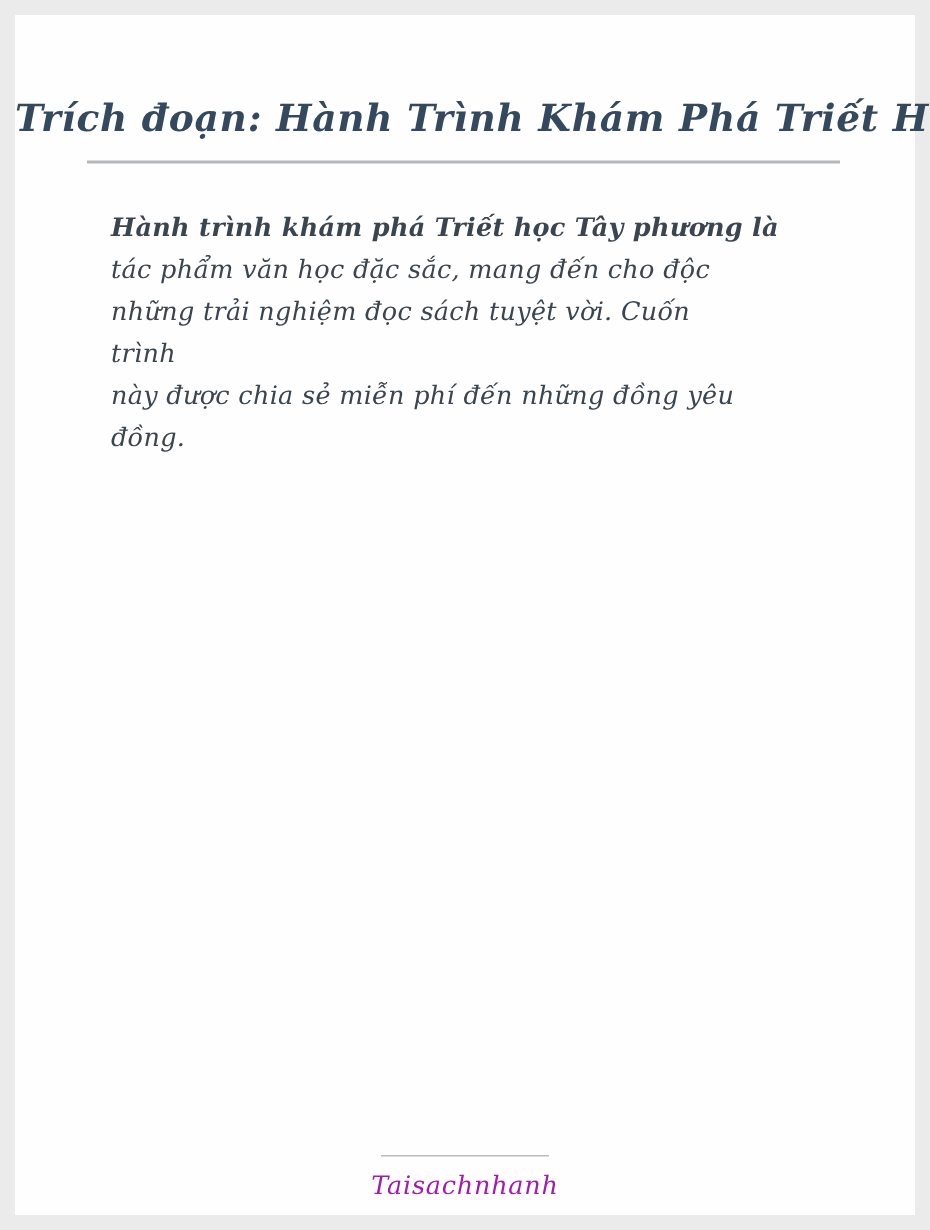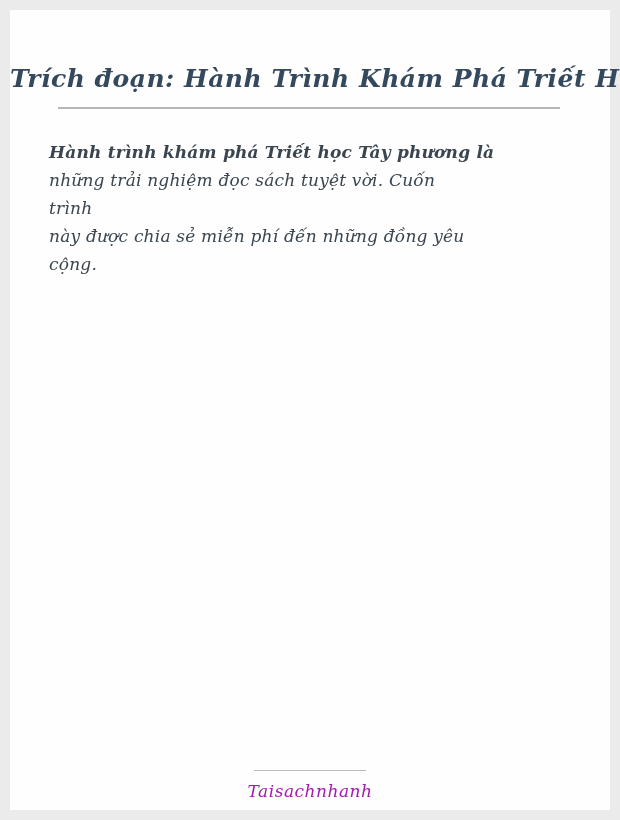--- a/index.html
+++ b/index.html
@@ -41,21 +41,21 @@
     position: absolute;
     top: 97px;
     left: 48px;
     right: 50px;
     height: 0;
     border-top: 2px solid #b4b8ba;
   }
   .body-text {
     position: absolute;
     top: 128px;
-    left: 39px;
+    left: 64px;
     right: 44px;
     font-family: "DejaVu Serif", "Liberation Serif", serif;
     font-style: italic;
     font-size: 17px;
     line-height: 28px;
     color: #3a454f;
   }
   .body-text .line {
     white-space: nowrap;
     letter-spacing: 0.2px;
@@ -91,24 +91,25 @@
 
 <div class="frame">
   <div class="paper">
 
     <div class="doc-title">Trích đoạn: Hành Trình Khám Phá Triết Học Tây Phương</div>
 
     <div class="title-rule"></div>
 
     <div class="body-text">
       <div class="line lead">Hành trình khám phá Triết học Tây phương là</div>
+      <div class="line">tác phẩm văn học đặc sắc, mang đến cho độc</div>
       <div class="line">những trải nghiệm đọc sách tuyệt vời. Cuốn</div>
       <div class="line">trình</div>
       <div class="line">này được chia sẻ miễn phí đến những đồng yêu</div>
-      <div class="line">cộng.</div>
+      <div class="line">đồng.</div>
     </div>
 
     <div class="footer-rule"></div>
 
     <div class="footer-brand">Taisachnhanh</div>
 
   </div>
 </div>
 
 </body></html>

